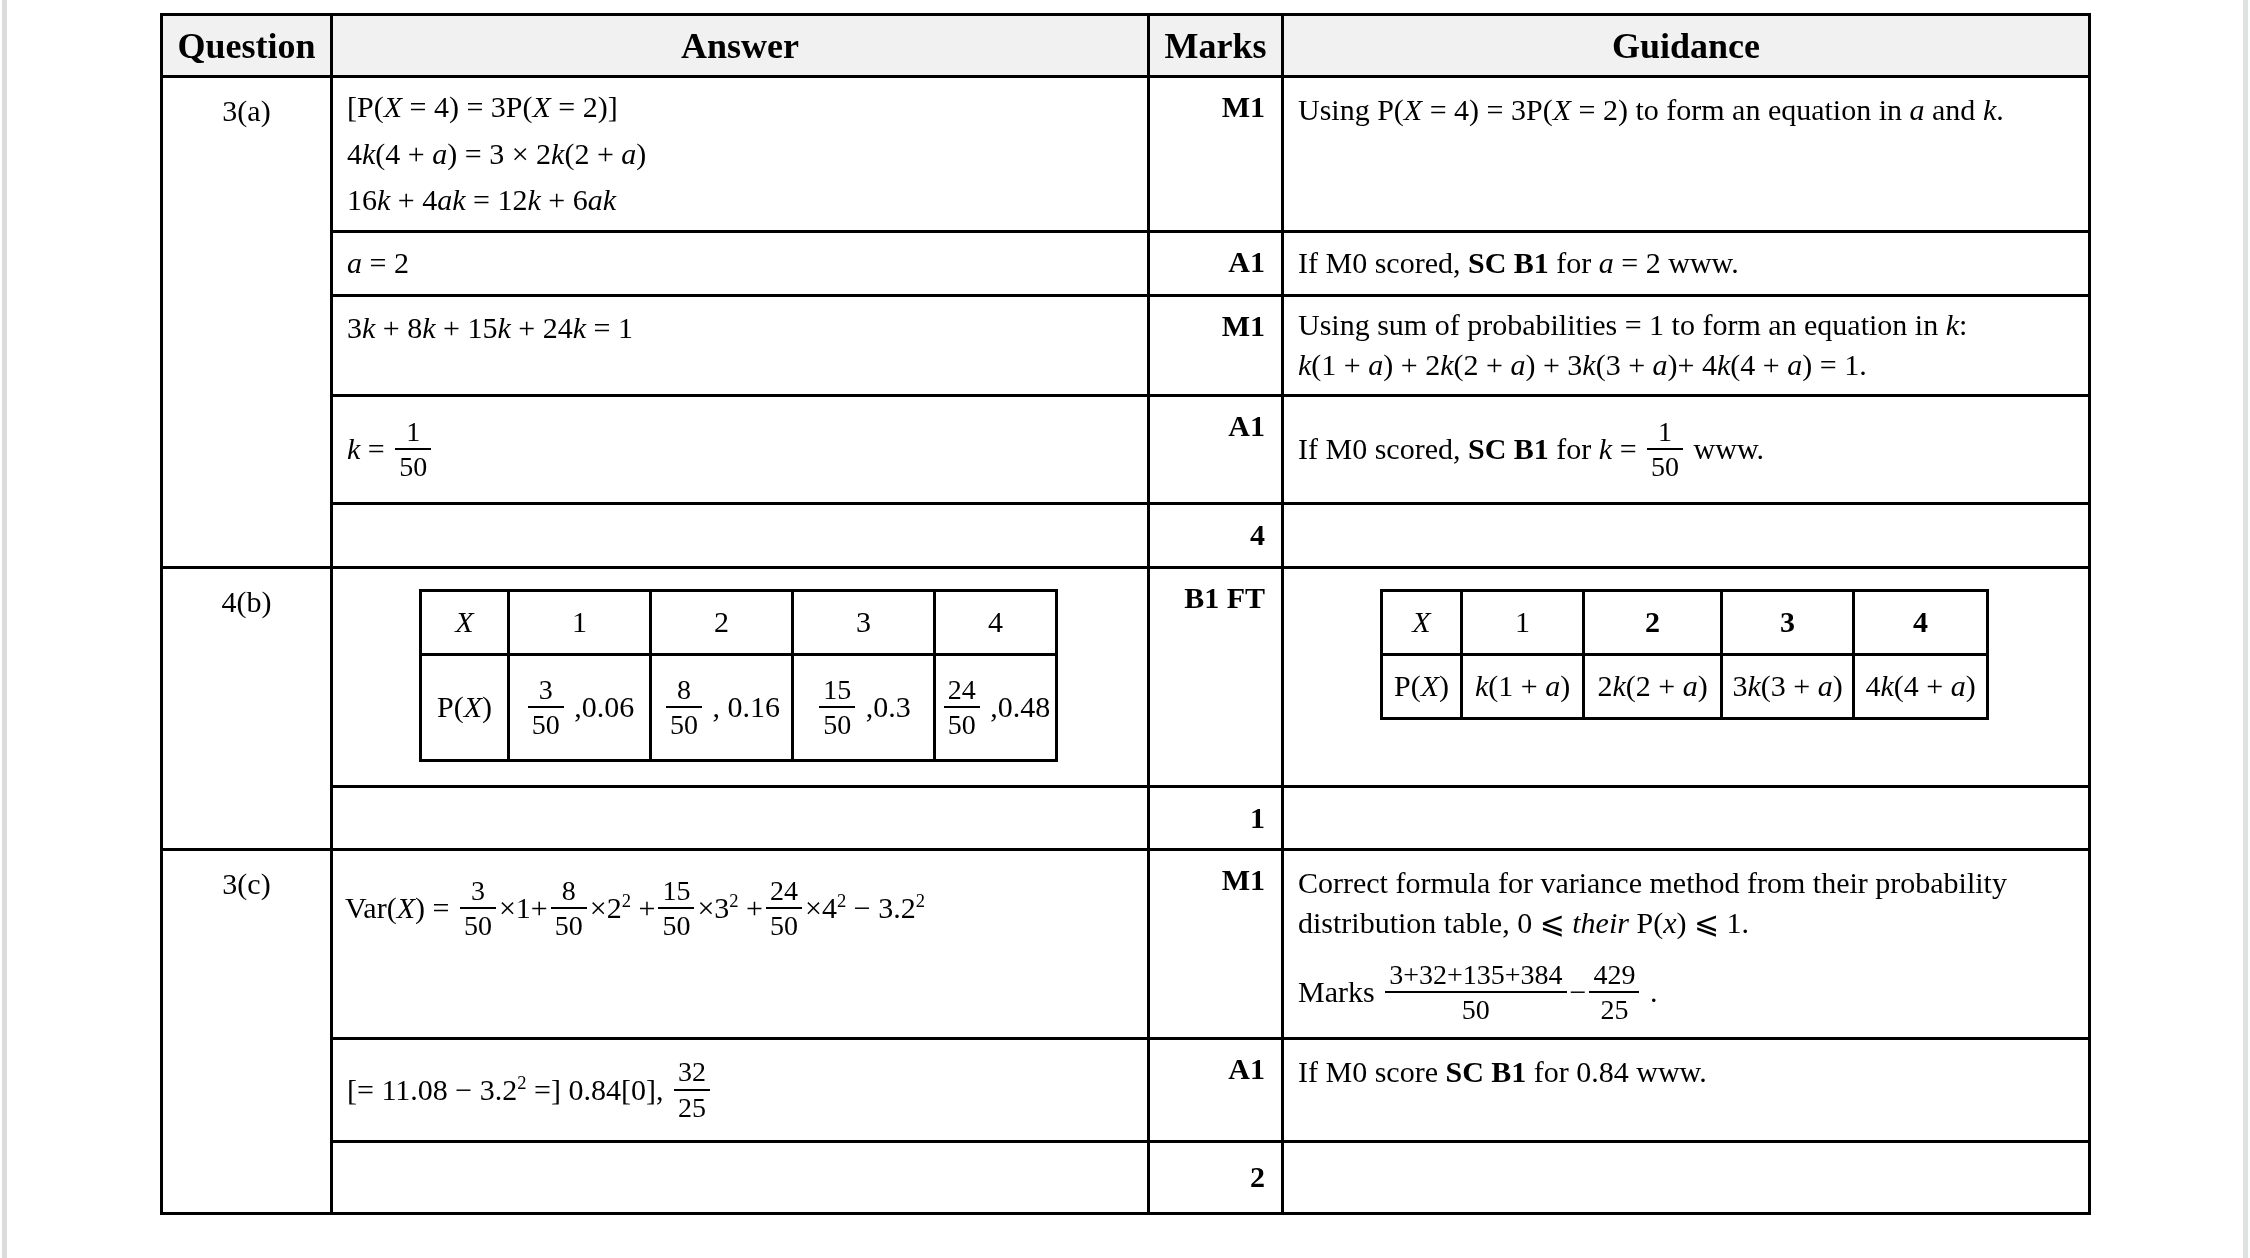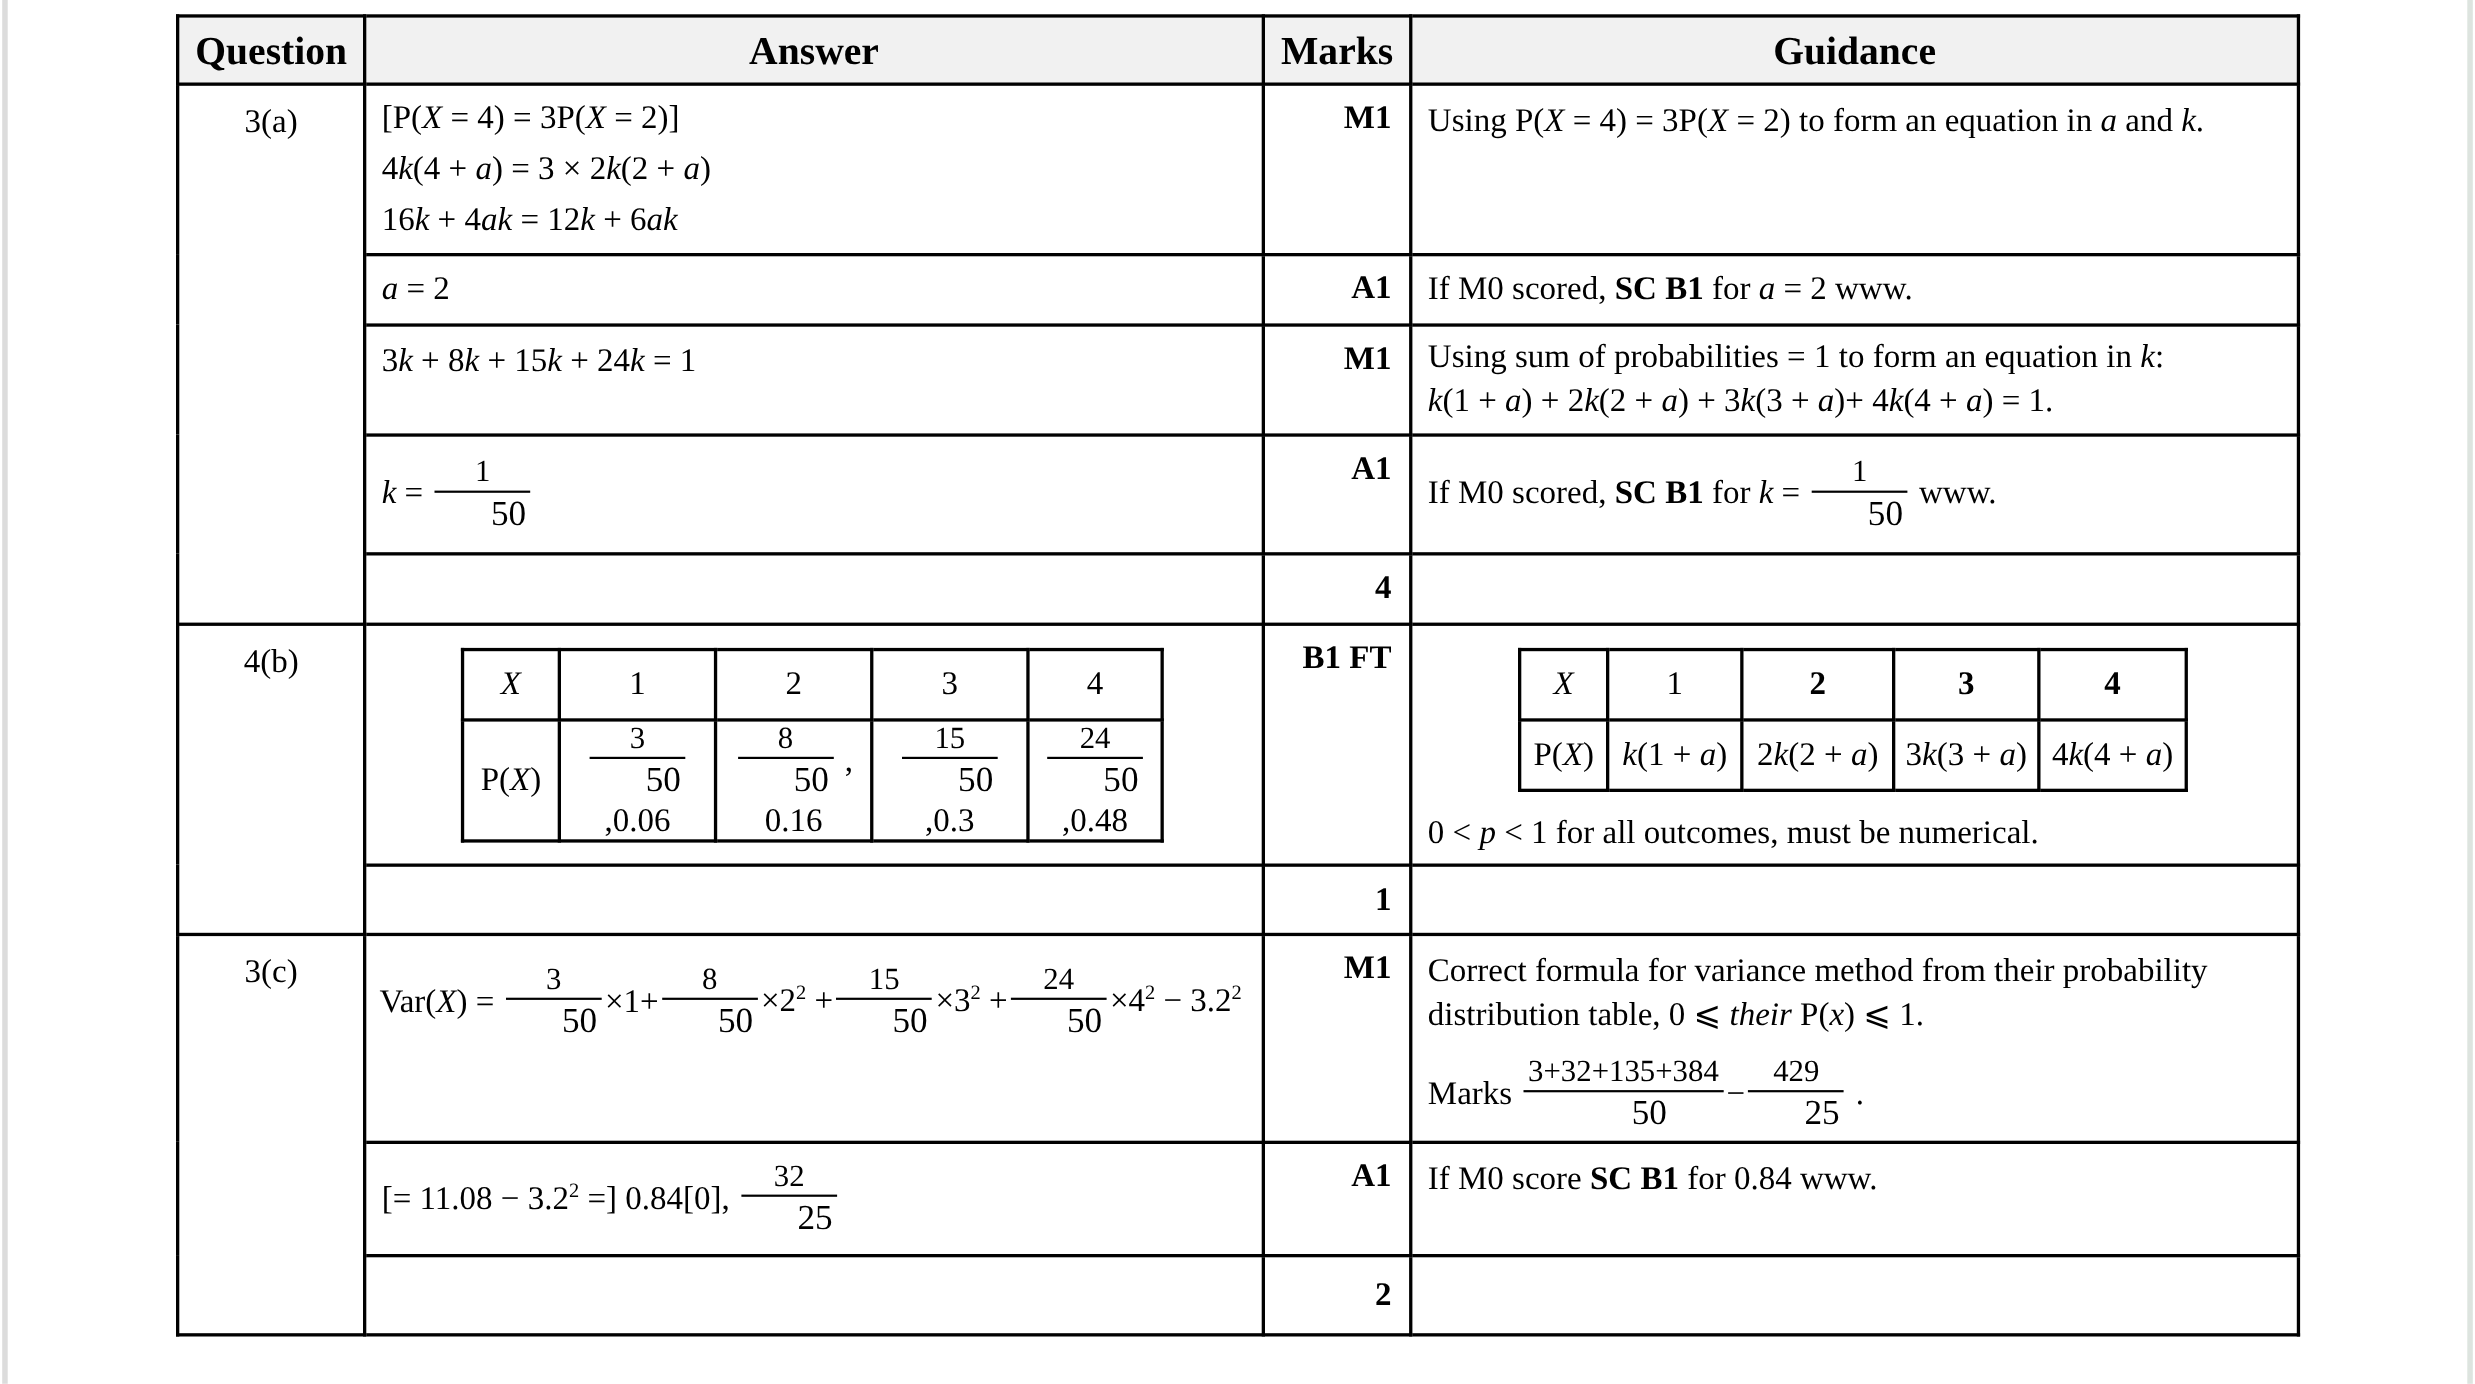--- a/index.html
+++ b/index.html
@@ -38,21 +38,21 @@
   td.gd{vertical-align:top;padding:12px 14px 4px 14px;line-height:1.34;}
   td.gd-mid{vertical-align:middle;padding:0 14px;line-height:1.34;}
   td.gd-tbl{vertical-align:top;padding:20px 14px 4px 12px;}
 
   .line{line-height:1.55;}
   .gline{line-height:1.34;}
 
   
   .frac{display:inline-block;text-align:center;vertical-align:middle;margin:0 3px;}
   .frac .num{display:block;padding:0 4px 1px 4px;border-bottom:2px solid var(--ink);line-height:1.12;font-size:28px;}
-  .frac .den{display:block;padding:1px 4px 0 4px;line-height:1.12;font-size:32px;margin-left:47px;}
+  .frac .den{display:block;padding:1px 4px 0 4px;line-height:1.12;font-size:28px;}
   .mtxt{vertical-align:middle;}
   sup{font-size:0.62em;vertical-align:super;line-height:0;}
 
   
   table.inner{border-collapse:collapse;table-layout:fixed;font-size:30px;}
   table.inner td{border:3px solid var(--ink);text-align:center;vertical-align:middle;padding:0 4px;}
   table.inner.ans-inner{margin-left:74px;}
   table.inner.ans-inner td.hd{height:64px;}
   table.inner.ans-inner td.vl{height:106px;}
   table.inner.gd-inner{margin-left:84px;}
@@ -170,21 +170,20 @@
         </tr>
         <tr>
           <td class="vl">P(<i>X</i>)</td>
           <td class="vl"><i>k</i>(1 + <i>a</i>)</td>
           <td class="vl">2<i>k</i>(2 + <i>a</i>)</td>
           <td class="vl">3<i>k</i>(3 + <i>a</i>)</td>
           <td class="vl">4<i>k</i>(4 + <i>a</i>)</td>
         </tr>
       </tbody>
           </table>
-      <div class="gd-note">0 &lt; <i>p</i> &lt; 1 for all outcomes, must be numerical.</div>
     </td>
   </tr>
 
   <tr style="height:63px">
     <td class="ans"></td>
     <td class="mk-total">1</td>
     <td class="gd"></td>
   </tr>
 
   <tr style="height:189px">

